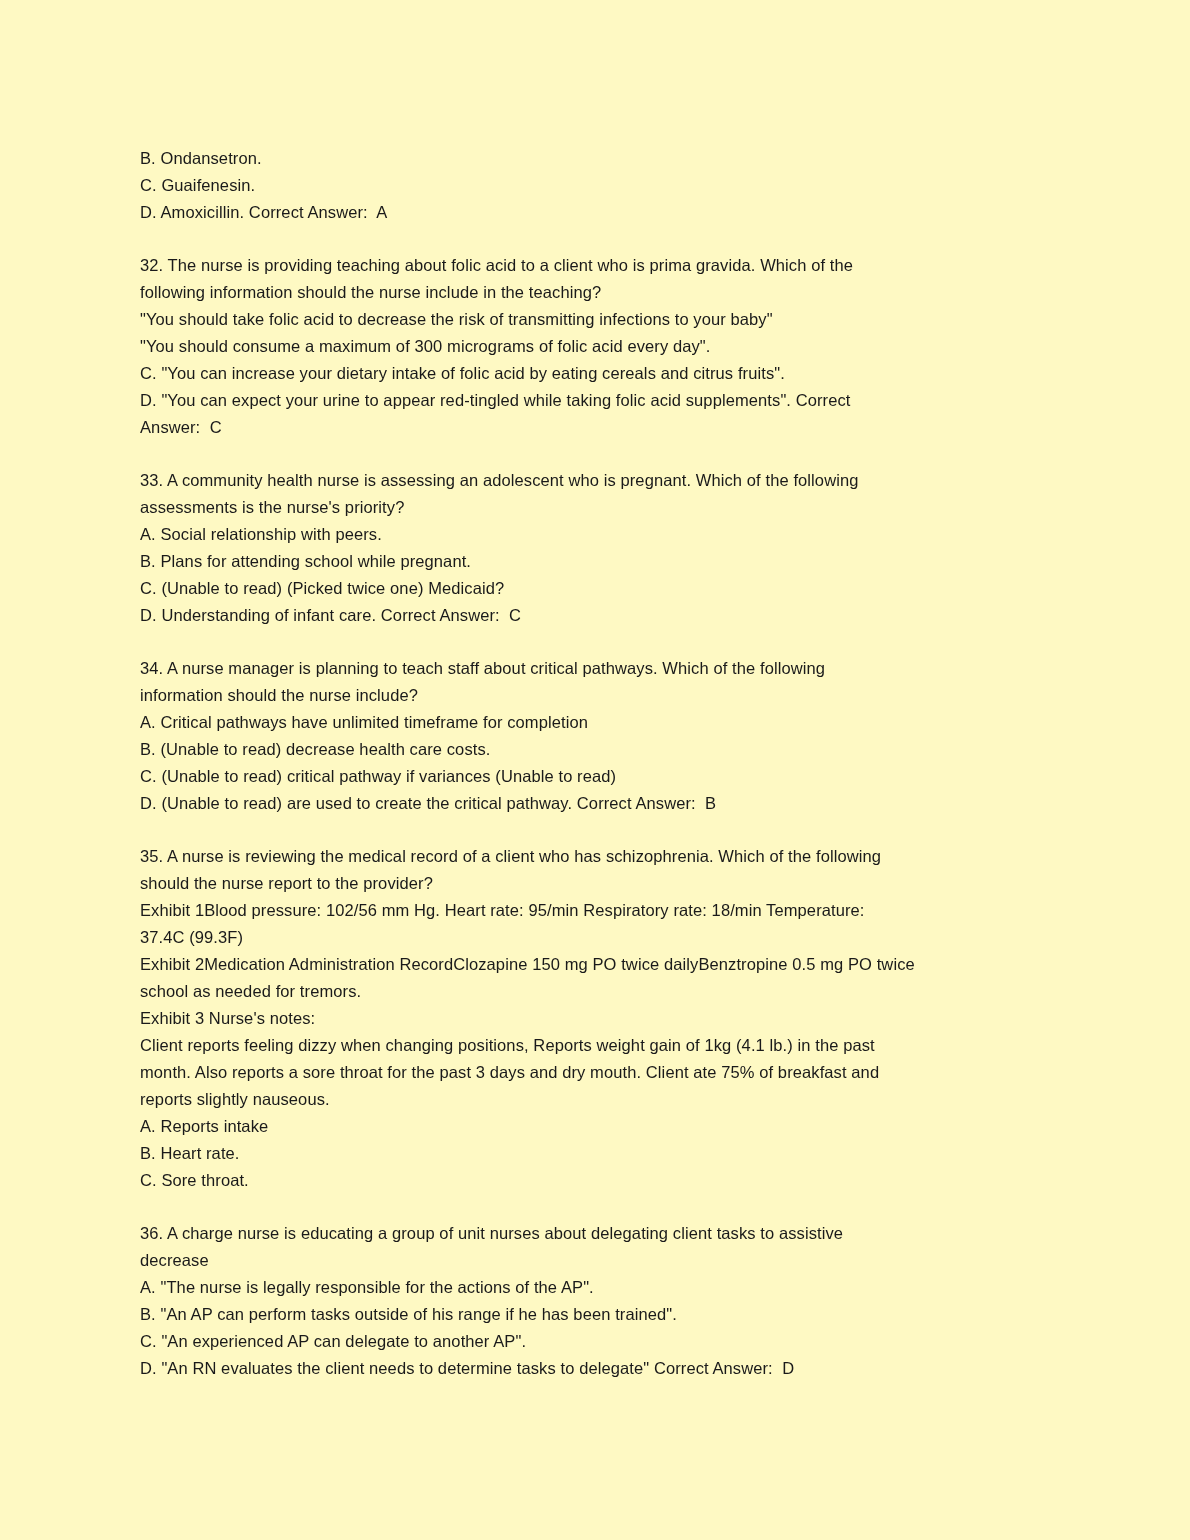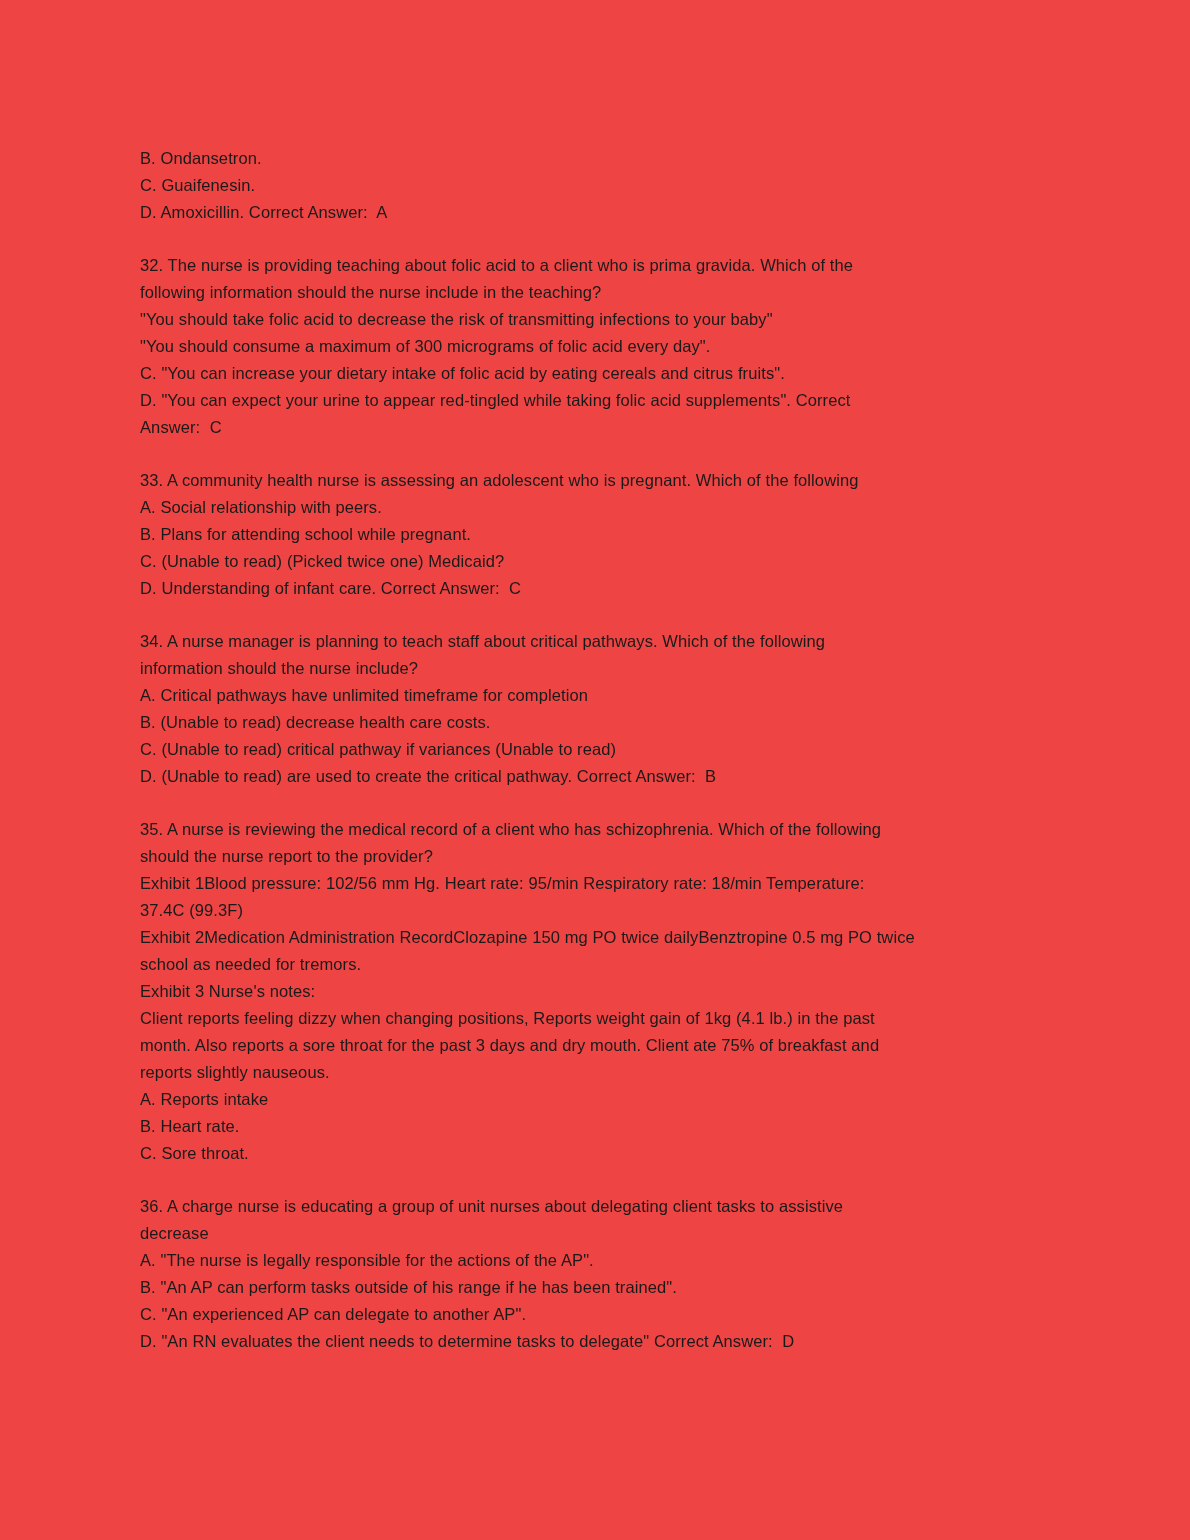--- a/index.html
+++ b/index.html
@@ -4,21 +4,21 @@
 <style>
   * { margin: 0; padding: 0; box-sizing: border-box; }
   html, body {
     background: #e8e8e8;
     font-family: "Liberation Sans", sans-serif;
   }
   .page {
     width: 1190px;
     height: 1540px;
     margin: 0 auto;
-    background: #ef4444;
+    background: #fef9c3;
     position: relative;
     overflow: hidden;
   }
   .content {
     position: absolute;
     top: 145px;
     left: 140px;
     right: 140px;
     color: #1a1a1a;
     font-size: 16.5px;
@@ -48,20 +48,21 @@
         <span class="line">32. The nurse is providing teaching about folic acid to a client who is prima gravida. Which of the</span>
         <span class="line">following information should the nurse include in the teaching?</span>
         <span class="line">"You should take folic acid to decrease the risk of transmitting infections to your baby"</span>
         <span class="line">"You should consume a maximum of 300 micrograms of folic acid every day".</span>
         <span class="line">C. "You can increase your dietary intake of folic acid by eating cereals and citrus fruits".</span>
         <span class="line">D. "You can expect your urine to appear red-tingled while taking folic acid supplements". Correct</span>
         <span class="line">Answer:  C</span>
       </div>
       <div class="para">
         <span class="line">33. A community health nurse is assessing an adolescent who is pregnant. Which of the following</span>
+        <span class="line">assessments is the nurse's priority?</span>
         <span class="line">A. Social relationship with peers.</span>
         <span class="line">B. Plans for attending school while pregnant.</span>
         <span class="line">C. (Unable to read) (Picked twice one) Medicaid?</span>
         <span class="line">D. Understanding of infant care. Correct Answer:  C</span>
       </div>
       <div class="para">
         <span class="line">34. A nurse manager is planning to teach staff about critical pathways. Which of the following</span>
         <span class="line">information should the nurse include?</span>
         <span class="line">A. Critical pathways have unlimited timeframe for completion</span>
         <span class="line">B. (Unable to read) decrease health care costs.</span>

